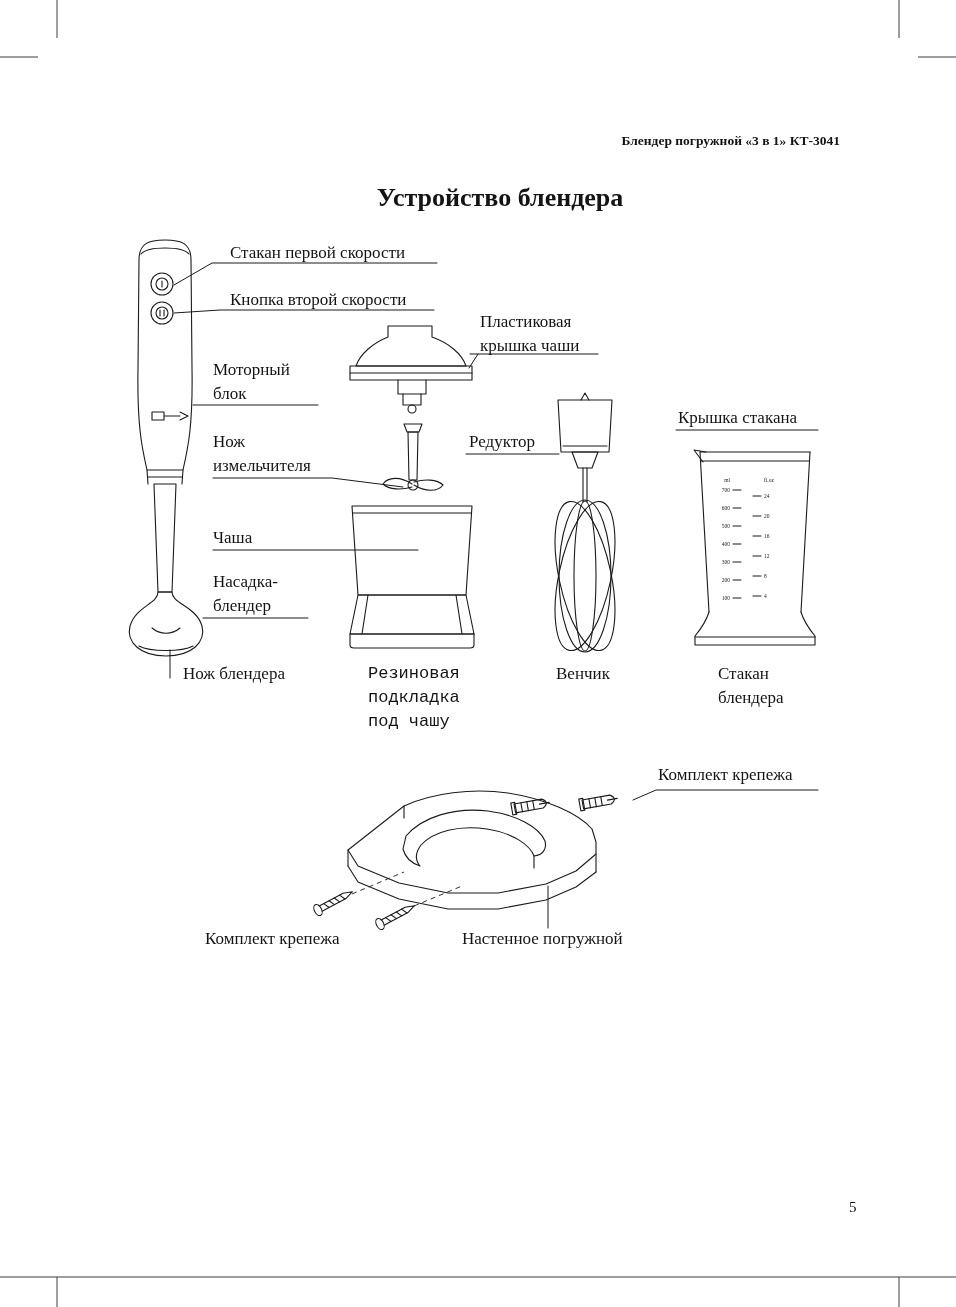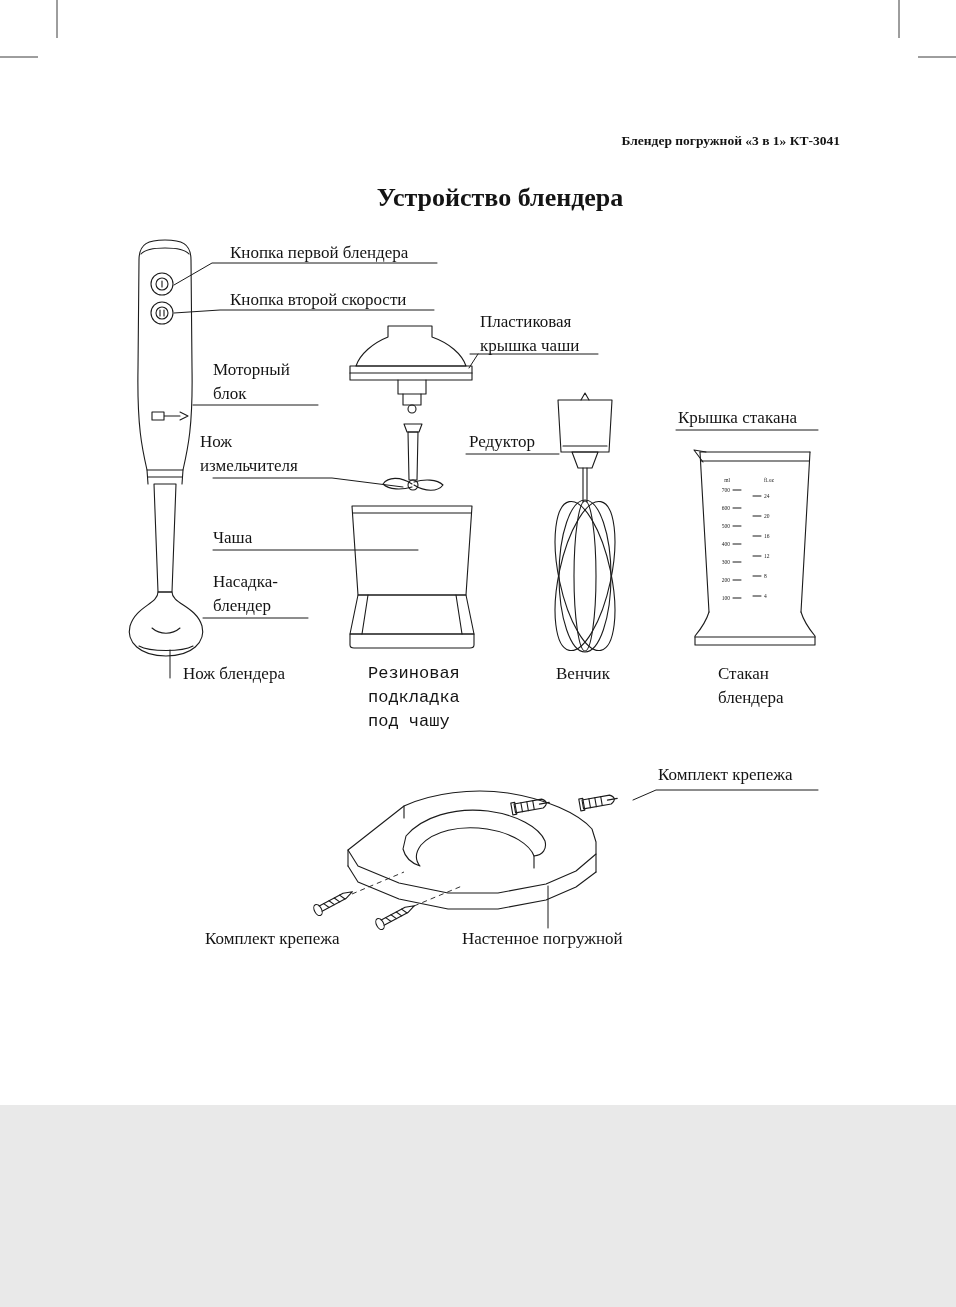--- a/index.html
+++ b/index.html
@@ -1,18 +1,18 @@
 <!DOCTYPE html>
 <html><head>
 <meta charset="utf-8">
 <style>
   * { margin:0; padding:0; box-sizing:border-box; }
   html,body { background:#e9e9e9; }
   .page {
-    position:relative; width:956px; height:1105px; margin:0 auto;
+    position:relative; width:956px; height:1307px; margin:0 auto;
     background:#ffffff; overflow:hidden;
     font-family:"Liberation Serif","DejaVu Serif",serif; color:#141414;
   }
   .diagram-svg { position:absolute; left:0; top:0; width:956px; height:1307px; }
   .hdr { position:absolute; top:133px; right:116px; font-size:13.5px; font-weight:bold; white-space:nowrap; }
   .title { position:absolute; top:183px; left:0; width:100%; text-align:center; font-size:26px; font-weight:bold;padding-left:44px; }
   .label { position:absolute; font-size:17px; line-height:24px; white-space:nowrap; }
   .pagenum { position:absolute; left:849px; top:1199px; font-size:15px; }
   .ln  { fill:none; stroke:#1b1b1b; stroke-width:1.1; stroke-linejoin:round; stroke-linecap:round; }
   .ld  { fill:none; stroke:#1b1b1b; stroke-width:1; stroke-linecap:round; }
@@ -170,36 +170,36 @@
         <path class="ln" d="M8,-3 L11,3 M14,-3 L17,3 M20,-3 L23,3 M26,-3 L29,3"></path>
       </g>
       <path class="dash" d="M352,894 L404,872"></path>
       <path class="dash" d="M414,906 L462,886"></path>
     </g>
   </svg>
 
   <div class="hdr">Блендер погружной «3 в 1» КТ-3041</div>
   <div class="title">Устройство блендера</div>
 
-  <div class="label" style="left:230px; top:241px;">Кнопка первой блендера</div>
+  <div class="label" style="left:230px; top:241px;">Стакан первой скорости</div>
   <div class="label" style="left:230px; top:288px;">Кнопка второй скорости</div>
 
   <div class="label" style="left:480px; top:310px;">
     <div>Пластиковая</div>
     <div>крышка чаши</div>
   </div>
 
   <div class="label" style="left:213px; top:358px;">
     <div>Моторный</div>
     <div>блок</div>
   </div>
 
   <div class="label" style="left:678px; top:406px;">Крышка стакана</div>
 
-  <div class="label" style="left:200px; top:430px;">
+  <div class="label" style="left:213px; top:430px;">
     <div>Нож</div>
     <div>измельчителя</div>
   </div>
 
   <div class="label" style="left:469px; top:430px;">Редуктор</div>
 
   <div class="label" style="left:213px; top:526px;">Чаша</div>
 
   <div class="label" style="left:213px; top:570px;">
     <div>Насадка-</div>

